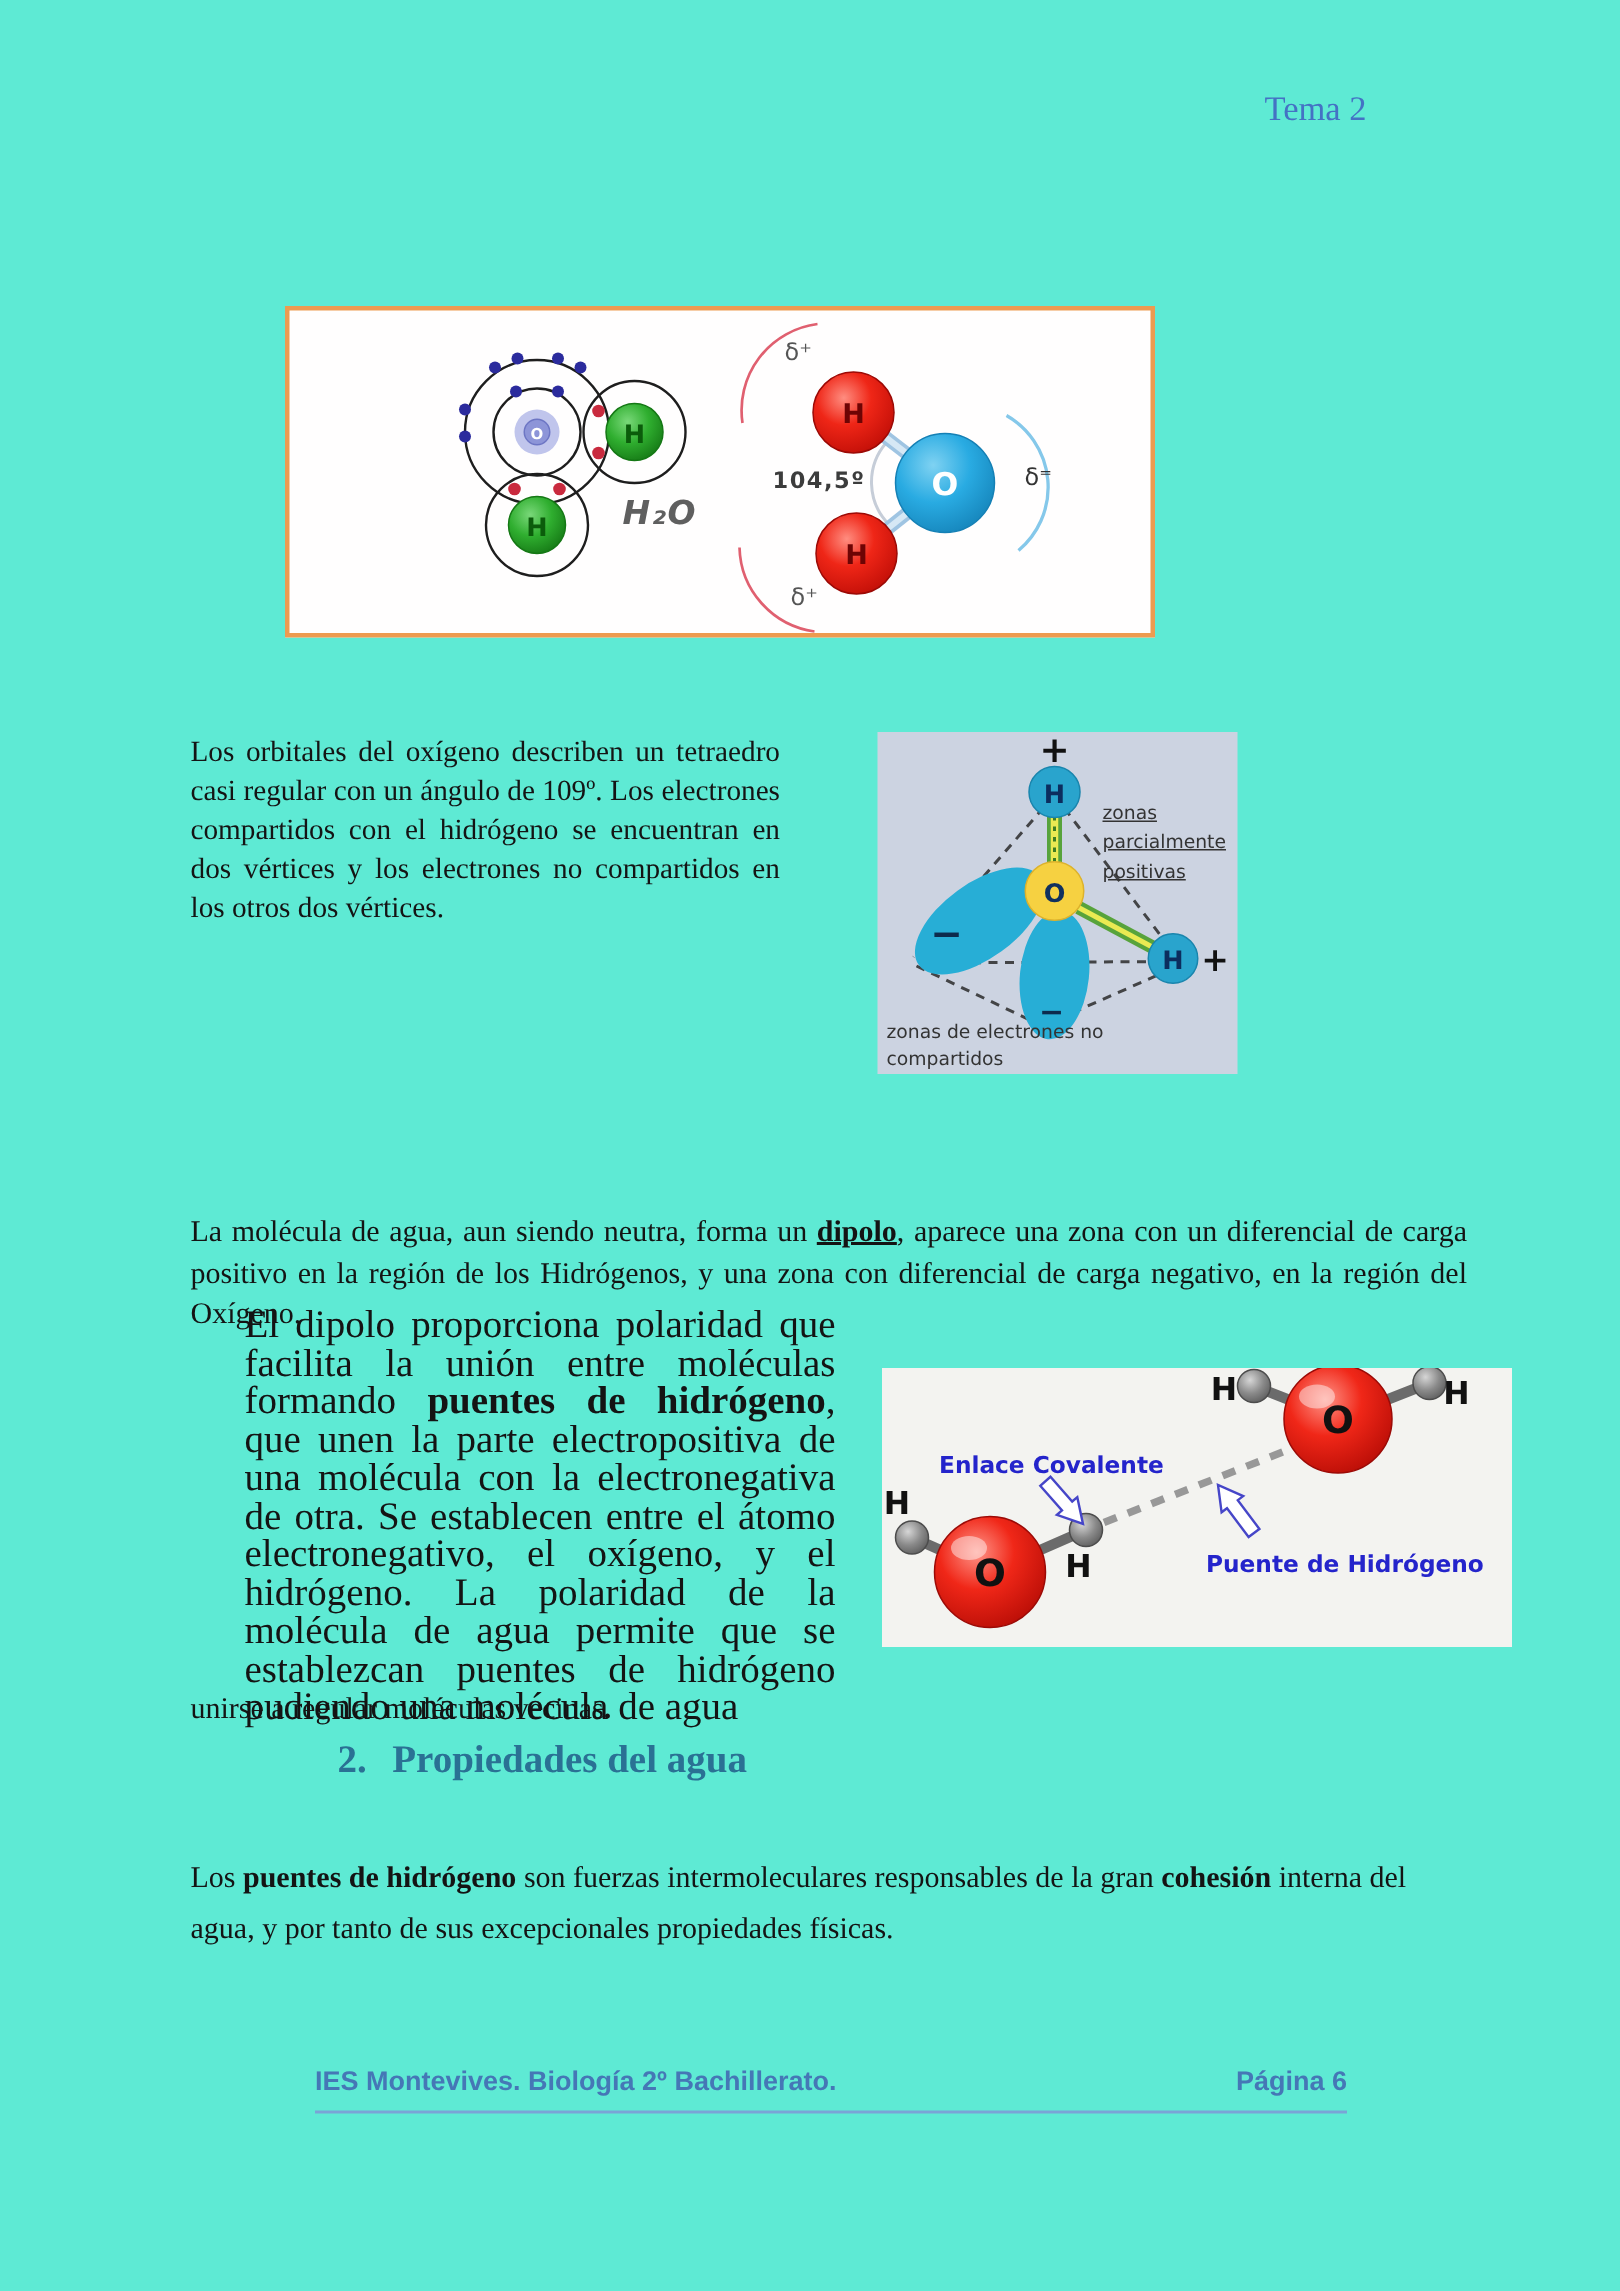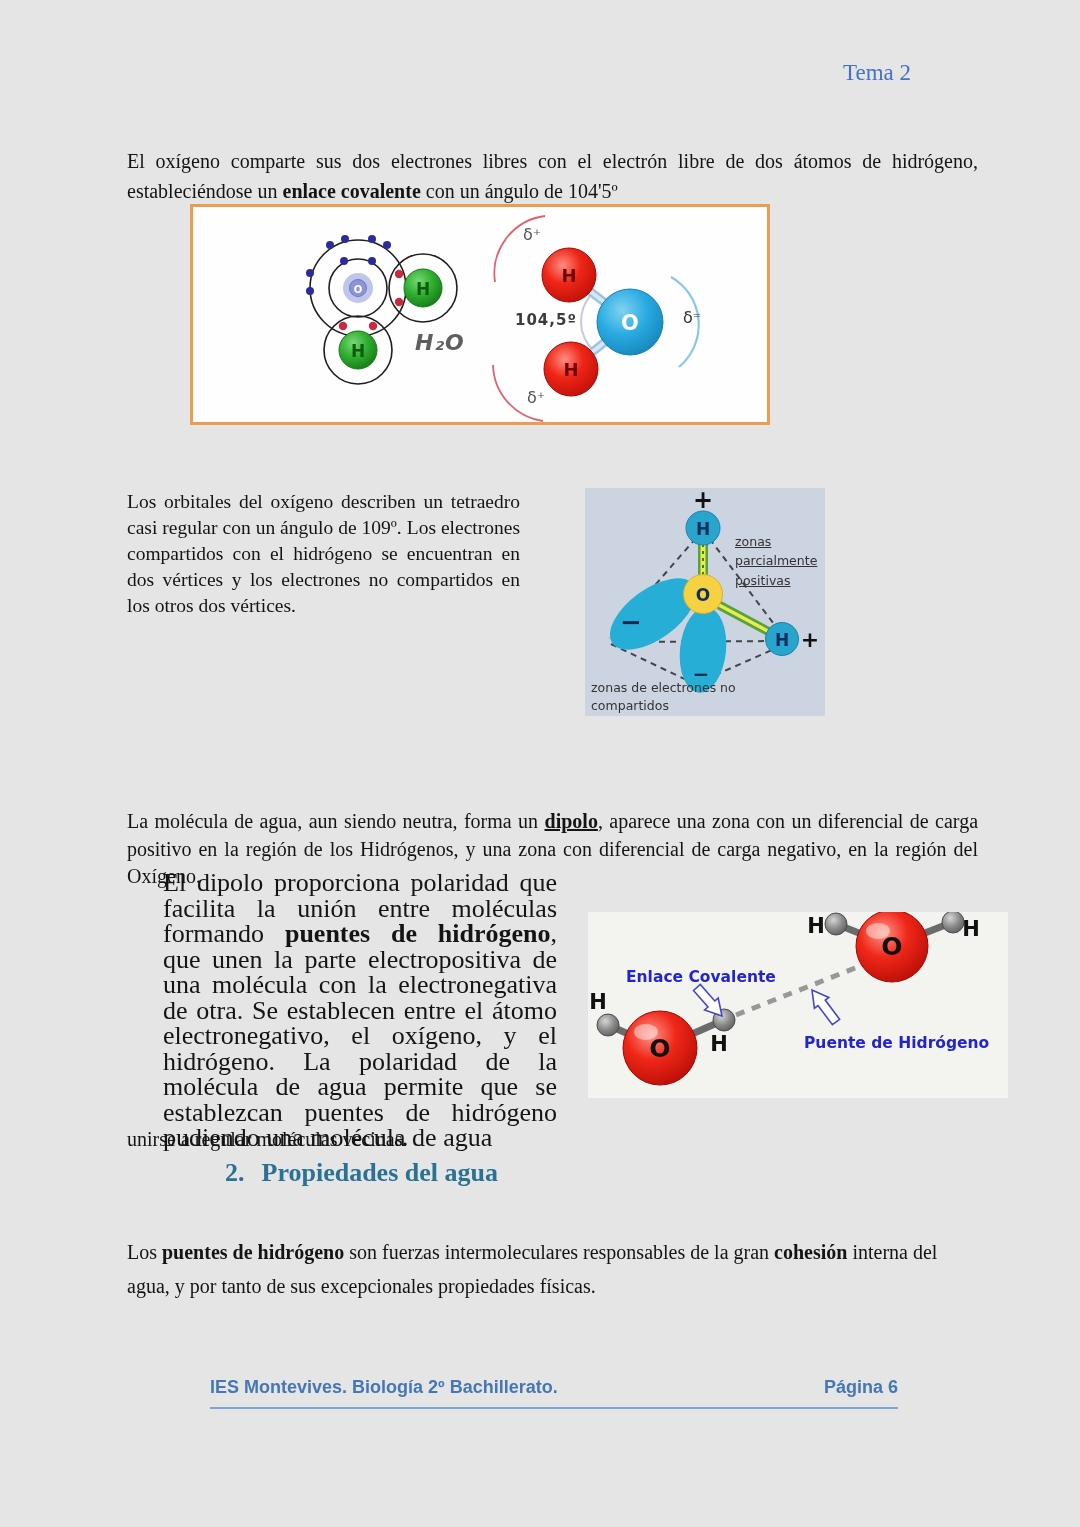--- a/index.html
+++ b/index.html
@@ -1,17 +1,17 @@
 <!DOCTYPE html>
 <html><head>
 <meta charset="utf-8">
 <style>
   html,body{margin:0;padding:0;background:#888;}
   .page{
-    position:relative;width:1080px;height:1527px;background:#e5e5e5;
+    position:relative;width:1080px;height:1527px;background:#5eead4;
     font-family:"Liberation Serif",serif;color:#141414;overflow:hidden;margin:0 auto;
   }
   .abs{position:absolute;}
   .b{font-weight:bold;}
   .u{text-decoration:underline;}
   .tema{top:60px;left:843px;width:140px;font-size:23px;color:#4472C4;}
   .p-intro{top:126px;left:127px;width:851px;font-size:20px;line-height:30px;text-align:justify;}
   .fig1{top:204px;left:190px;width:574px;height:215px;border:3px solid #ED9B50;background:#fffefe;}
   .fig1 svg{position:absolute;top:0;left:0;}
   .figlabel{position:absolute;font-family:"DejaVu Sans",sans-serif;}
@@ -45,21 +45,20 @@
   text{text-anchor:middle;font-family:"DejaVu Sans",sans-serif;}
   .ln{fill:none;stroke:#1e1e1e;stroke-width:1.6;}
 </style>
 </head>
 <body>
 
 <div class="page">
 
   <div class="abs tema">Tema 2</div>
 
-  <p class="abs p-intro"><span>El oxígeno comparte sus dos electrones libres con el electrón libre de dos átomos de hidrógeno, estableciéndose un </span><span class="b">enlace covalente</span><span> con un ángulo de 104'5º</span></p>
 
   <div class="abs fig1">
     <svg width="574" height="215" viewBox="0 0 574 215">
       <defs>
         <radialGradient id="redg" cx="38%" cy="32%" r="75%">
           <stop offset="0%" stop-color="#ff8d80"></stop>
             <stop offset="45%" stop-color="#ef2617"></stop>
             <stop offset="100%" stop-color="#c00e07"></stop>
         </radialGradient>
         <radialGradient id="blueg" cx="38%" cy="32%" r="75%">

